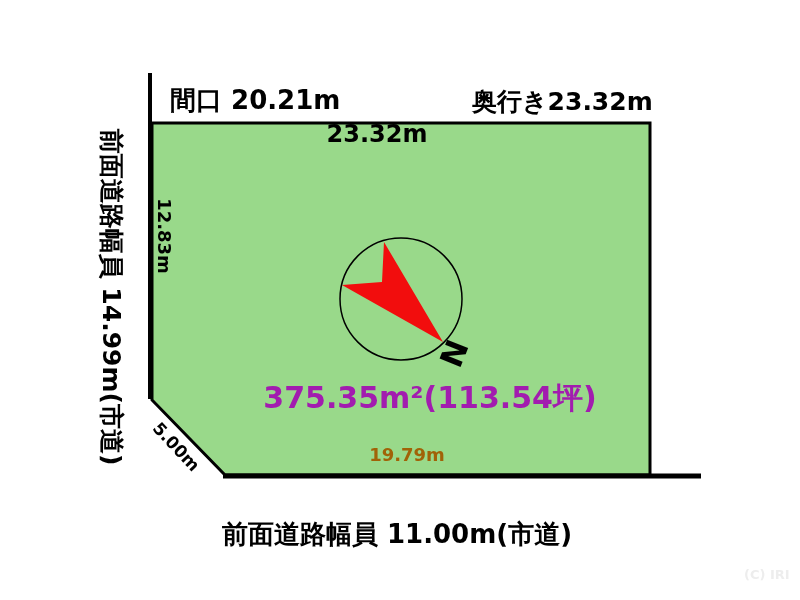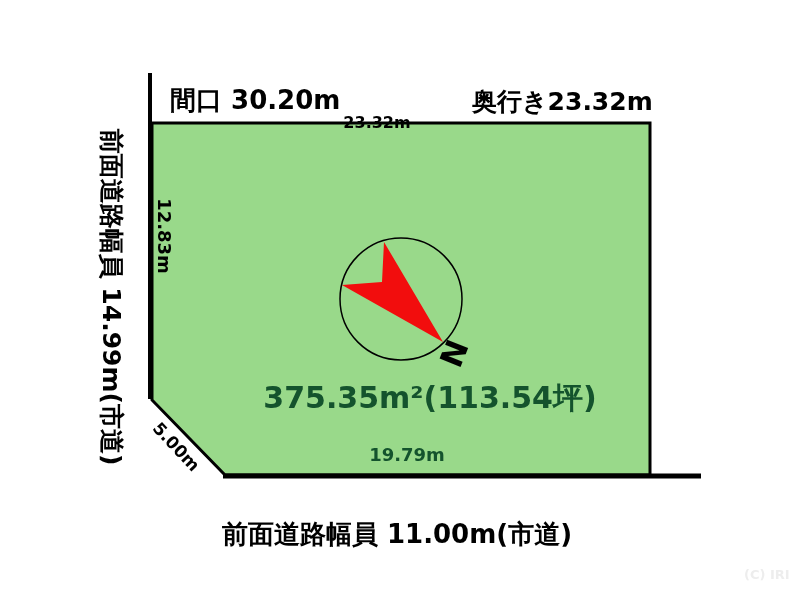--- a/index.html
+++ b/index.html
@@ -24,21 +24,21 @@
     white-space: nowrap;
     line-height: 1;
   }
   .centered { transform: translate(-50%, -50%); }
   .rot90    { transform: translate(-50%, -50%) rotate(90deg); }
   .rot47    { transform: translate(-50%, -50%) rotate(47deg); }
   .rot112   { transform: translate(-50%, -50%) rotate(112deg); }
 
   .frontage   { left: 170px; top: 87px;  font-size: 26px; }
   .depth      { left: 472px; top: 89px;  font-size: 25px; }
-  .top-dim    { left: 377px; top: 123px; font-size: 16px; }
+  .top-dim    { left: 377px; top: 134px; font-size: 24px; }
   .left-dim   { left: 164px; top: 236px; font-size: 18px; }
   .left-road  { left: 111px; top: 297px; font-size: 25px; }
   .diag-dim   { left: 176px; top: 447px; font-size: 17px; }
   .bottom-dim { left: 407px; top: 455px; font-size: 18px; }
   .area       { left: 430px; top: 398px; font-size: 30px; }
   .bottom-road{ left: 397px; top: 497px; font-size: 26px; }
   .north      { left: 453px; top: 353px; font-size: 31px; }
   .watermark  {
     left: 744px; top: 568px;
     font-size: 13px;
@@ -56,35 +56,35 @@
 
     <line x1="150" y1="73" x2="150" y2="399" stroke="#000000" stroke-width="4"></line>
 
     <line x1="223" y1="476" x2="701" y2="476" stroke="#000000" stroke-width="5"></line>
 
     <circle cx="401" cy="299" r="61" fill="none" stroke="#000000" stroke-width="1.5"></circle>
 
     <polygon points="384,242 443,342 342,285 382,282" fill="#f20d0d"></polygon>
   </svg>
 
-  <div class="lbl frontage" style="color: rgb(0, 0, 0);">間口 30.20m</div>
+  <div class="lbl frontage" style="color: rgb(0, 0, 0);">間口 20.21m</div>
 
   <div class="lbl depth" style="color: rgb(0, 0, 0);">奥行き23.32m</div>
 
   <div class="lbl top-dim centered" style="color: rgb(0, 0, 0);">23.32m</div>
 
   <div class="lbl left-dim rot90" style="color: rgb(0, 0, 0);">12.83m</div>
 
   <div class="lbl left-road rot90" style="color: rgb(0, 0, 0);">前面道路幅員 14.99m(市道)</div>
 
   <div class="lbl diag-dim rot47" style="color: rgb(0, 0, 0);">5.00m</div>
 
-  <div class="lbl bottom-dim centered" style="color: #14532d;">19.79m</div>
+  <div class="lbl bottom-dim centered" style="color: #a16207;">19.79m</div>
 
-  <div class="lbl area centered" style="color: #14532d;">375.35m²(113.54坪)</div>
+  <div class="lbl area centered" style="color: #a21caf;">375.35m²(113.54坪)</div>
 
   <div class="lbl bottom-road centered" style="color: rgb(0, 0, 0); margin-top: 37px;">前面道路幅員 11.00m(市道)</div>
 
   <div class="lbl north rot112" style="color: rgb(0, 0, 0);">N</div>
 
   <div class="lbl watermark" style="color: rgb(237, 237, 237);">(C) IRI</div>
 
 </div>
 
 </body></html>

